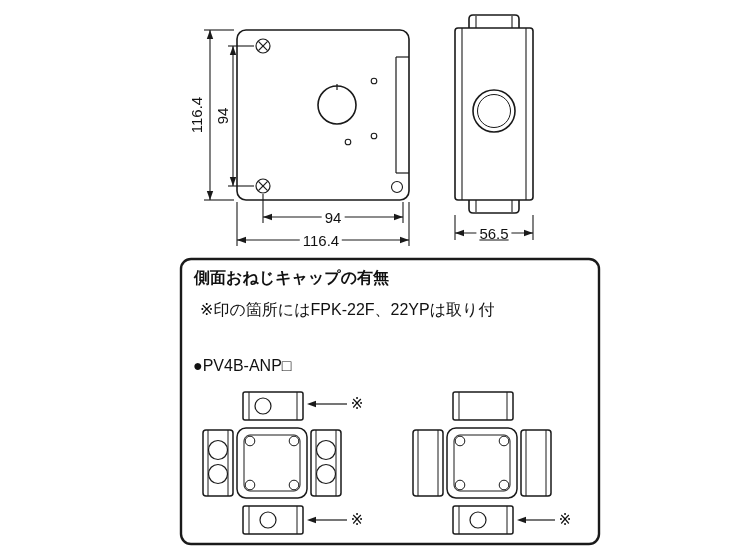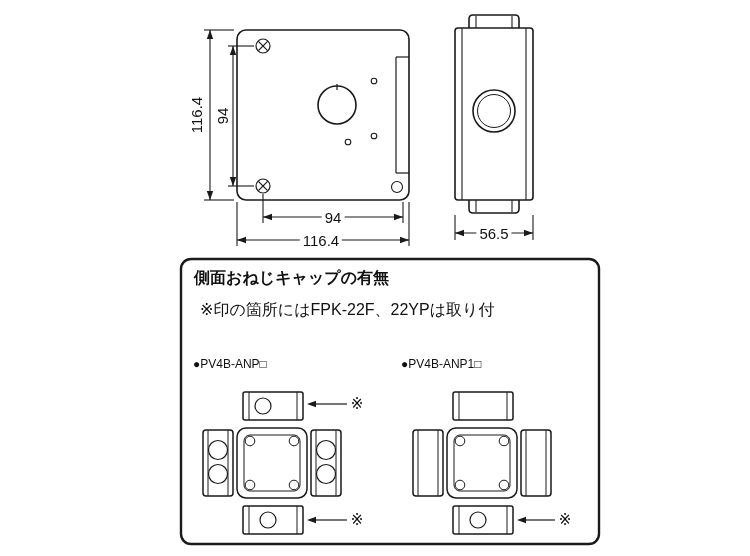--- a/index.html
+++ b/index.html
@@ -22,21 +22,21 @@
     transform: translate(-50%, -50%);
   }
   .dim-v {
     font-size: 15px;
     background: #ffffff;
     padding: 0 3px;
     transform: translate(-50%, -50%) rotate(-90deg);
   }
   .title { font-size: 16px; font-weight: bold; }
   .note { font-size: 16px; text-align: center; }
-  .model { font-size: 12px; }
+  .model { font-size: 16px; }
   .asterisk { font-size: 15px; transform: translate(-50%, -50%); }
 </style>
 </head>
 <body>
 
 <div class="page">
 
   <svg class="artwork" width="750" height="556" viewBox="0 0 750 556">
 
     <g stroke="#1a1a1a" fill="none" stroke-width="1.6">
@@ -217,24 +217,23 @@
         <line x1="525" y1="520" x2="555" y2="520"></line>
         <polygon points="517,520 526,516.7 526,523.3" fill="#1a1a1a" stroke="none"></polygon>
       </g>
     </g>
   </svg>
 
   <div class="txt dim-v" style="left:196px; top:115px;">116.4</div>
   <div class="txt dim-v" style="left:222px; top:116px;">94</div>
   <div class="txt dim" style="left:333px; top:217px;">94</div>
   <div class="txt dim" style="left:321px; top:240px;">116.4</div>
-  <div class="txt dim" style="left:494px; top:233px;">56.5</div>
+  <div class="txt dim" style="left:494px; top:233px;text-decoration:underline;">56.5</div>
 
   <div class="txt title" style="left:194px; top:268px;">側面おねじキャップの有無</div>
   <div class="txt note" style="left:200px; top:300px;">※印の箇所にはFPK-22F、22YPは取り付</div>
   <div class="txt model" style="left:193px; top:357px;">●PV4B-ANP□</div>
-  <div class="txt model" style="left:401px; top:357px;">●PV4B-ANP1□</div>
 
   <div class="txt asterisk" style="left:357px; top:404px;">※</div>
   <div class="txt asterisk" style="left:357px; top:520px;">※</div>
   <div class="txt asterisk" style="left:565px; top:520px;">※</div>
 
 </div>
 
 </body></html>

